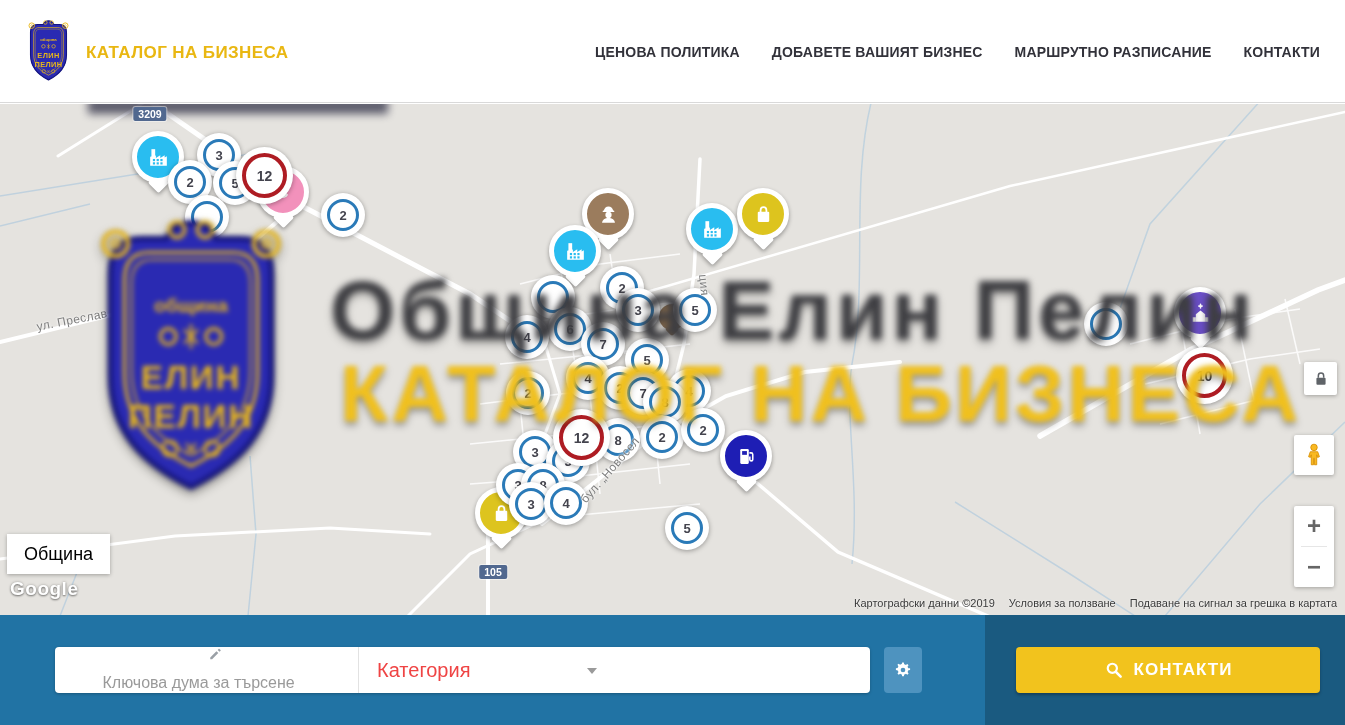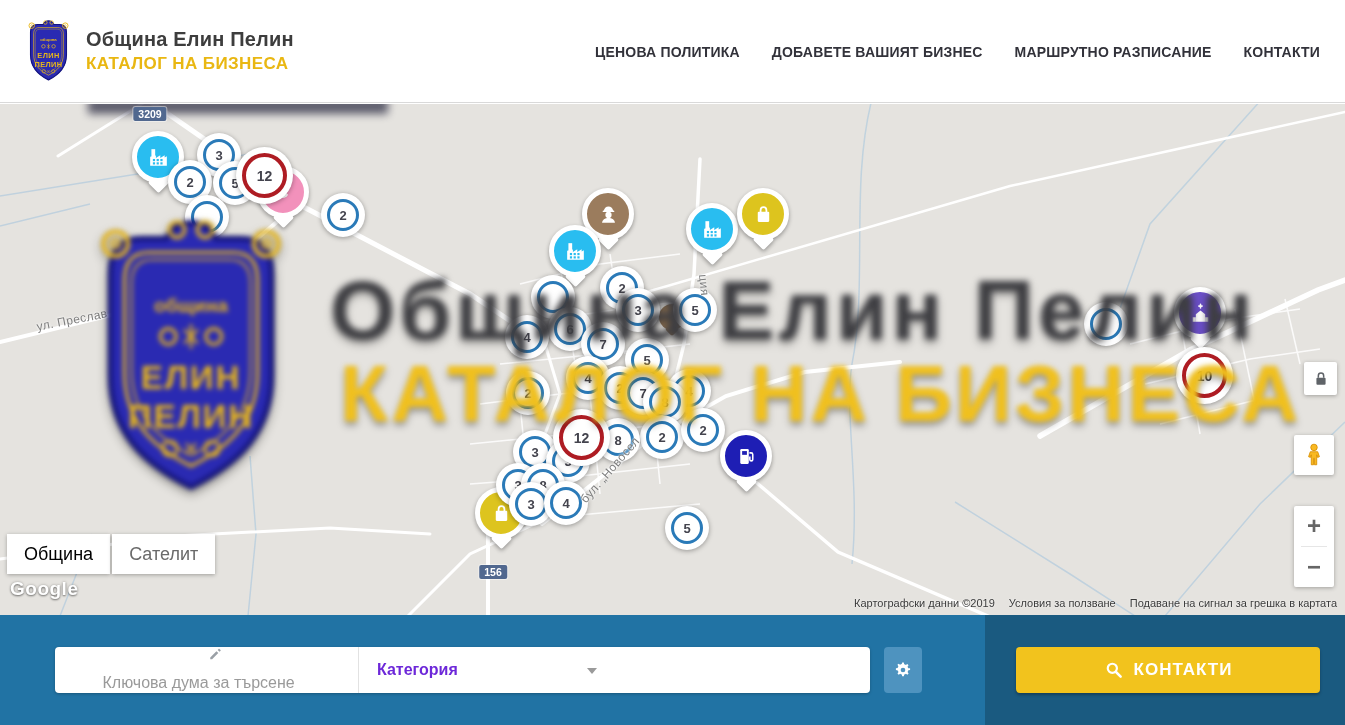--- a/index.html
+++ b/index.html
@@ -60,21 +60,21 @@
   .searchbar{position:absolute;left:0;top:615px;width:1345px;height:110px;background:#2173a4;z-index:80;}
   .searchbar-dark{position:absolute;left:985px;top:0;width:360px;height:110px;background:#1a5a80;}
   .search-group{position:absolute;left:55px;top:32px;width:815px;height:46px;background:#fff;border-radius:4px;display:flex;box-shadow:0 1px 3px rgba(0,0,0,.25);}
   .sg-sec{display:flex;align-items:center;position:relative;}
   .sg-keyword{width:303px;padding-left:18px;gap:12px;flex-direction:column;}
   .sg-keyword input{border:none;outline:none;font-size:16px;color:#555;width:230px;font-family:inherit;background:transparent;}
   .sg-keyword input::placeholder{color:#9a9a9a;}
   .sg-select{border-left:1px solid #e2e2e2;cursor:pointer;}
   .sg-cat{width:255px;}
   .sg-loc{width:257px;}
-  .sg-select .ph{color:#6d28d9;font-size:16px;padding-left:18px;font-weight:bold;}
+  .sg-select .ph{color:#ef4444;font-size:20px;padding-left:18px;}
   .caret{position:absolute;right:16px;top:50%;margin-top:-2px;width:0;height:0;border-left:5px solid transparent;border-right:5px solid transparent;border-top:6px solid #9a9a9a;}
   .gear-btn{position:absolute;left:884px;top:32px;width:38px;height:46px;background:#4e93bf;border-radius:4px;display:flex;align-items:center;justify-content:center;cursor:pointer;}
   .search-btn{position:absolute;left:1016px;top:32px;width:304px;height:46px;background:#f2c31d;border:none;border-radius:4px;display:flex;align-items:center;justify-content:center;gap:10px;color:#fff;font-size:17px;font-weight:bold;letter-spacing:1px;cursor:pointer;box-shadow:0 2px 3px rgba(0,0,0,.3);font-family:inherit;}
 </style>
 </head>
 <body>
 
 <div class="stage">
 
   <div class="header">
@@ -93,21 +93,20 @@
     <circle cx="47" cy="70" r="4.5" fill="none" stroke="#e8b71a" stroke-width="1.8"></circle>
             <circle cx="73" cy="70" r="4.5" fill="none" stroke="#e8b71a" stroke-width="1.8"></circle>
     <path d="M56 66 L64 74 M64 66 L56 74 M60 63 L60 77" stroke="#e8b71a" stroke-width="1.4"></path>
     <text x="60" y="100" font-size="19" font-weight="bold" fill="#e8b71a" text-anchor="middle" letter-spacing="1" font-family="Liberation Sans, sans-serif">ЕЛИН</text>
     <text x="60" y="122" font-size="19" font-weight="bold" fill="#e8b71a" text-anchor="middle" letter-spacing="1" font-family="Liberation Sans, sans-serif">ПЕЛИН</text>
     <circle cx="48" cy="134" r="4.2" fill="none" stroke="#e8b71a" stroke-width="1.6"></circle>
             <circle cx="72" cy="134" r="4.2" fill="none" stroke="#e8b71a" stroke-width="1.6"></circle>
     <path d="M57 131 L63 137 M63 131 L57 137" stroke="#e8b71a" stroke-width="1.2"></path>
   </svg></span>
       <span>
-        <div class="logo-title">Община Елин Пелин</div>
         <div class="logo-sub">КАТАЛОГ НА БИЗНЕСА</div>
       </span>
     </div>
     <div class="nav">
       <span class="nav-item">ЦЕНОВА ПОЛИТИКА</span>
       <span class="nav-item">ДОБАВЕТЕ ВАШИЯТ БИЗНЕС</span>
       <span class="nav-item">МАРШРУТНО РАЗПИСАНИЕ</span>
       <span class="nav-item">КОНТАКТИ</span>
     </div>
   </div>
@@ -433,21 +432,21 @@
           <div class="ring" style="border-color:#ae1c23">
             <span>10</span>
           </div>
         </div>
         <div class="cluster" style="left: 1106px; top: 220px;">
           <div class="ring" style="border-color:#2a7ab8">
             <span></span>
           </div>
         </div>
         <div class="road-label" style="left: 150px; top: 10px;">3209</div>
-        <div class="road-label" style="left: 493px; top: 468px;">156</div>
+        <div class="road-label" style="left: 493px; top: 468px;">105</div>
         <div class="street-label" style="left: 72px; top: 216px; transform: translate(-50%, -50%) rotate(-11deg);">ул. Преслав</div>
         <div class="street-label" style="left: 610px; top: 366px; transform: translate(-50%, -50%) rotate(-49deg);">бул. „Новосел</div>
         <div class="street-label" style="left: 704px; top: 181px; transform: translate(-50%, -50%) rotate(84deg);">ция</div>
       </div>
 
     <div class="wm">
       <span class="wm-crest"><svg viewBox="0 0 120 164" width="100%" height="100%">
     <path d="M14 34 C14 20 20 14 32 14 L46 14 C50 7 54 5 60 5 C66 5 70 7 74 14 L88 14 C100 14 106 20 106 34 L106 92 C106 124 88 142 60 156 C32 142 14 124 14 92 Z" fill="#2a2ab2" stroke="#15157f" stroke-width="3"></path>
     <circle cx="17" cy="17" r="7" fill="none" stroke="#e8b71a" stroke-width="2.4"></circle>
             <circle cx="17" cy="17" r="2.4" fill="none" stroke="#e8b71a" stroke-width="1.6"></circle>
@@ -466,21 +465,20 @@
     <circle cx="48" cy="134" r="4.2" fill="none" stroke="#e8b71a" stroke-width="1.6"></circle>
             <circle cx="72" cy="134" r="4.2" fill="none" stroke="#e8b71a" stroke-width="1.6"></circle>
     <path d="M57 131 L63 137 M63 131 L57 137" stroke="#e8b71a" stroke-width="1.2"></path>
   </svg></span>
       <div class="wm-title">Община Елин Пелин</div>
       <div class="wm-sub">КАТАЛОГ НА БИЗНЕСА</div>
     </div>
 
     <div class="maptype">
       <div class="btn active">Община</div>
-      <div class="btn inactive">Сателит</div>
     </div>
     <div class="google">Google</div>
     <div class="attrib">
       <span>Картографски данни ©2019</span>
       <span>Условия за ползване</span>
       <span>Подаване на сигнал за грешка в картата</span>
     </div>
     <div class="sq-btn lock-btn">
       <svg width="20" height="20" viewBox="0 0 24 24">
           <rect x="6.5" y="10.5" width="11" height="8.5" rx="1.2" fill="#5f6368"></rect>

